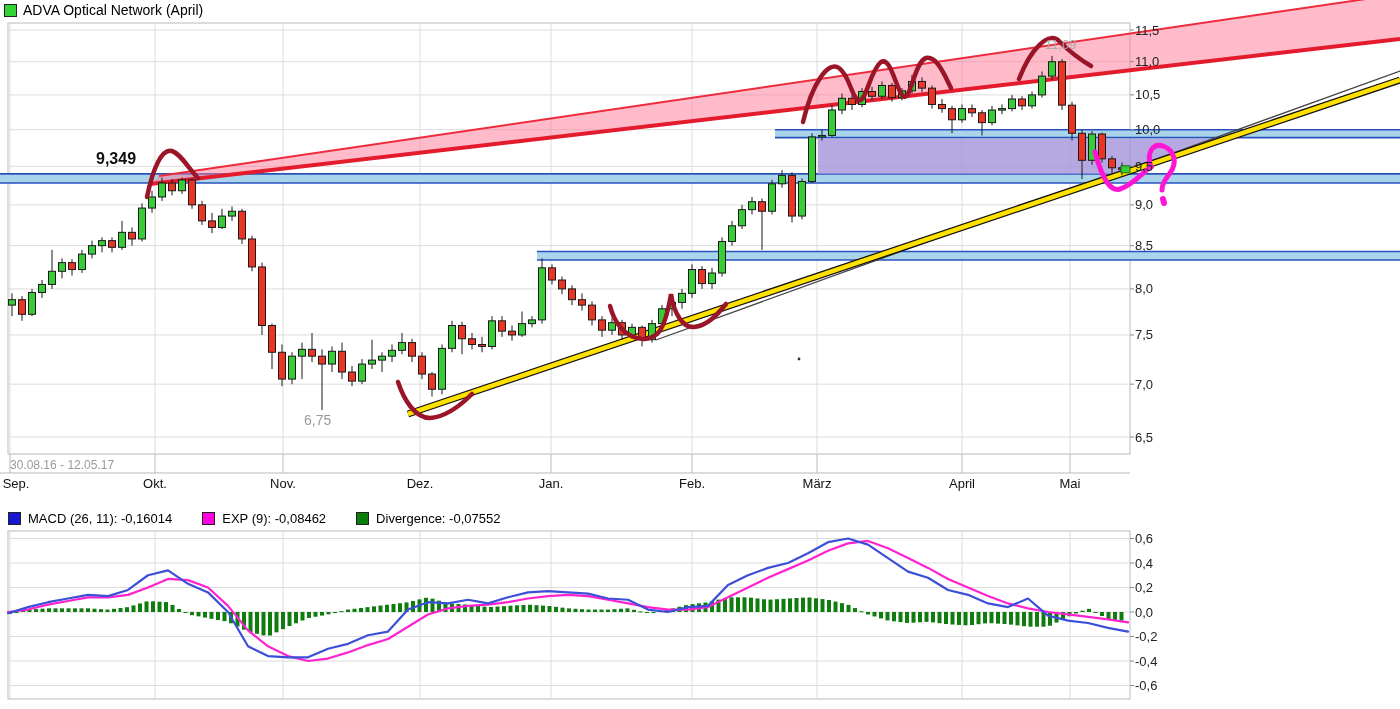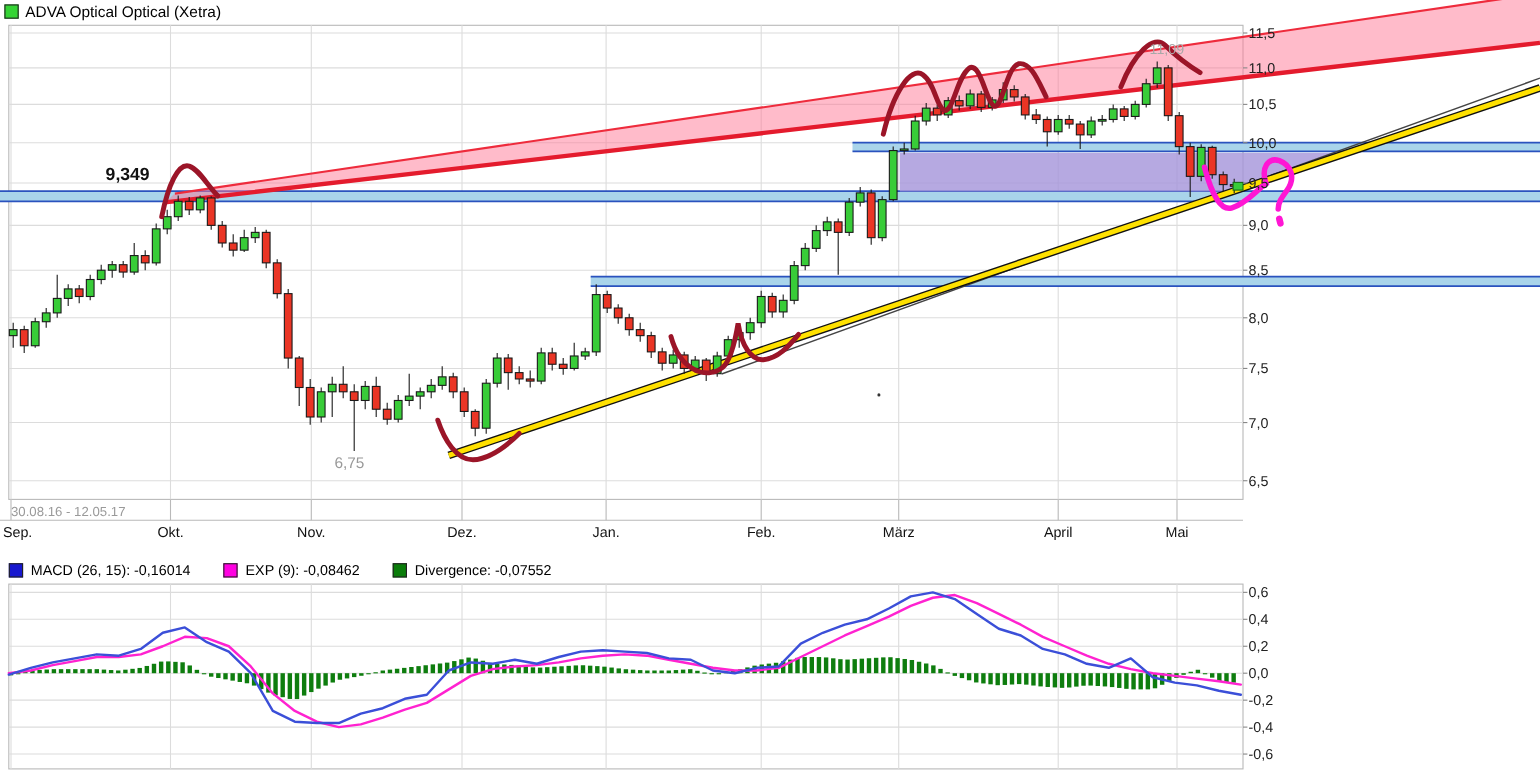--- a/index.html
+++ b/index.html
@@ -793,27 +793,27 @@
       <g>
         <polyline points="8,612 28,609.55 48,604.65 68,600.975 88,597.3 108,597.3 128,594.85 148,587.5 168,578.925 188,580.15 208,587.5 228,605.875 248,630.375 268,646.3 288,656.1 308,661 328,658.55 348,652.425 368,645.075 388,638.95 408,626.7 428,614.45 448,608.325 468,605.875 488,604.65 508,602.2 528,598.525 548,596.075 568,594.85 588,596.075 608,599.75 628,603.425 648,607.1 668,609.55 688,609.55 708,607.1 728,597.3 748,587.5 768,577.7 788,569.125 808,560.55 828,550.75 848,543.4 868,540.95 888,548.3 908,558.1 928,567.9 948,578.925 968,587.5 988,596.075 1008,603.425 1028,608.325 1048,612 1068,614.45 1088,616.9 1108,619.35 1128,622.4125" fill="none" stroke="#ff22d0" stroke-width="2.2" stroke-linejoin="round" stroke-linecap="round"></polyline>
       </g>
       <g>
         <polyline points="8,613.225 28,607.1 48,602.2 68,598.525 88,594.85 108,596.075 128,589.95 148,575.25 168,570.35 188,583.825 208,592.4 228,612 248,646.3 268,656.1 288,657.325 308,657.325 328,648.75 348,643.85 368,635.275 388,631.6 408,609.55 428,602.2 448,603.425 468,599.75 488,603.425 508,597.3 528,592.4 548,591.175 568,592.4 588,593.625 608,598.525 628,599.75 648,609.55 668,612 688,607.1 708,605.875 728,585.05 748,575.25 768,567.9 788,563 808,553.2 828,542.175 848,538.5 868,544.625 888,558.1 908,571.575 928,577.7 948,589.95 968,594.85 988,603.425 1008,607.1 1028,598.525 1048,615.675 1068,620.575 1088,623.025 1108,627.925 1128,631.6" fill="none" stroke="#3b4fd8" stroke-width="2.2" stroke-linejoin="round" stroke-linecap="round"></polyline>
       </g>
     </svg>
 
 <div id="titlebar">
   <span class="sq" style="background: rgb(53, 212, 53);"></span>
-  <span>ADVA Optical Optical (Xetra)</span>
+  <span>ADVA Optical Network (April)</span>
 </div>
 
 <div id="macd-legend">
   <span class="item">
     <span class="sq" style="background: rgb(23, 23, 207);"></span>
-    <span>MACD (26, 15): -0,16014</span>
+    <span>MACD (26, 11): -0,16014</span>
   </span>
   <span class="item">
     <span class="sq" style="background: rgb(255, 0, 225);"></span>
     <span>EXP (9): -0,08462</span>
   </span>
   <span class="item">
     <span class="sq" style="background: rgb(10, 125, 10);"></span>
     <span>Divergence: -0,07552</span>
   </span>
 </div>

